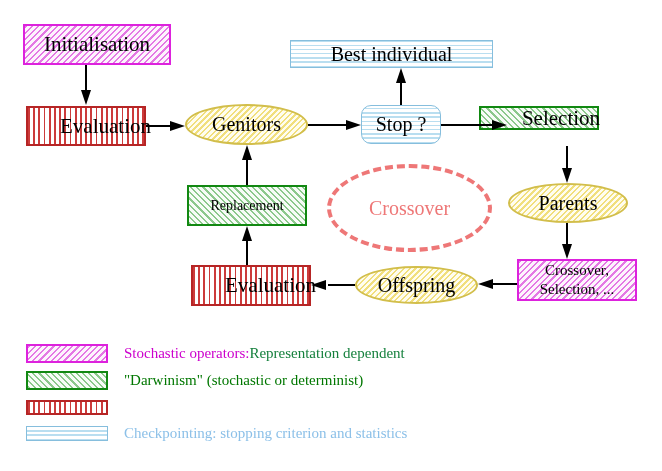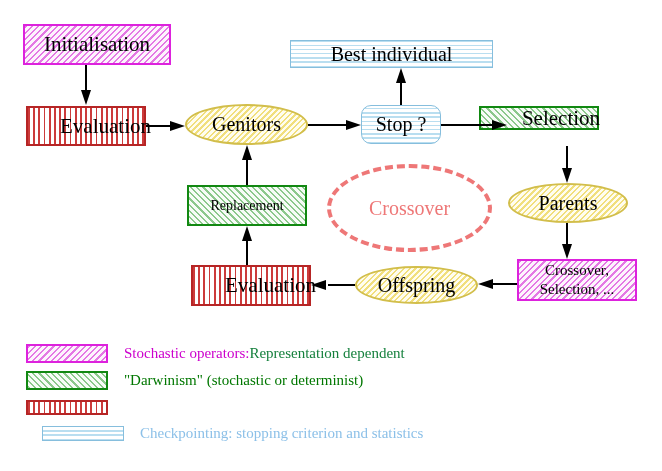--- a/index.html
+++ b/index.html
@@ -130,18 +130,18 @@
     <span class="legend-text t-magenta">Stochastic operators:</span>
     <span class="legend-text t-gold">Representation dependent</span>
   </div>
   <div class="legend-row" style="top:370px;">
     <span class="swatch sw-tall p-green"></span>
     <span class="legend-text t-green">"Darwinism" (stochastic or determinist)</span>
   </div>
   <div class="legend-row" style="top:397px;">
     <span class="swatch sw-short p-red"></span>
   </div>
-  <div class="legend-row" style="top:423px;margin-left:16px;">
+  <div class="legend-row" style="top:423px;">
     <span class="swatch sw-short p-cyan"></span>
     <span class="legend-text t-sky">Checkpointing: stopping criterion and statistics</span>
   </div>
 
 </div>
 
 </body></html>

